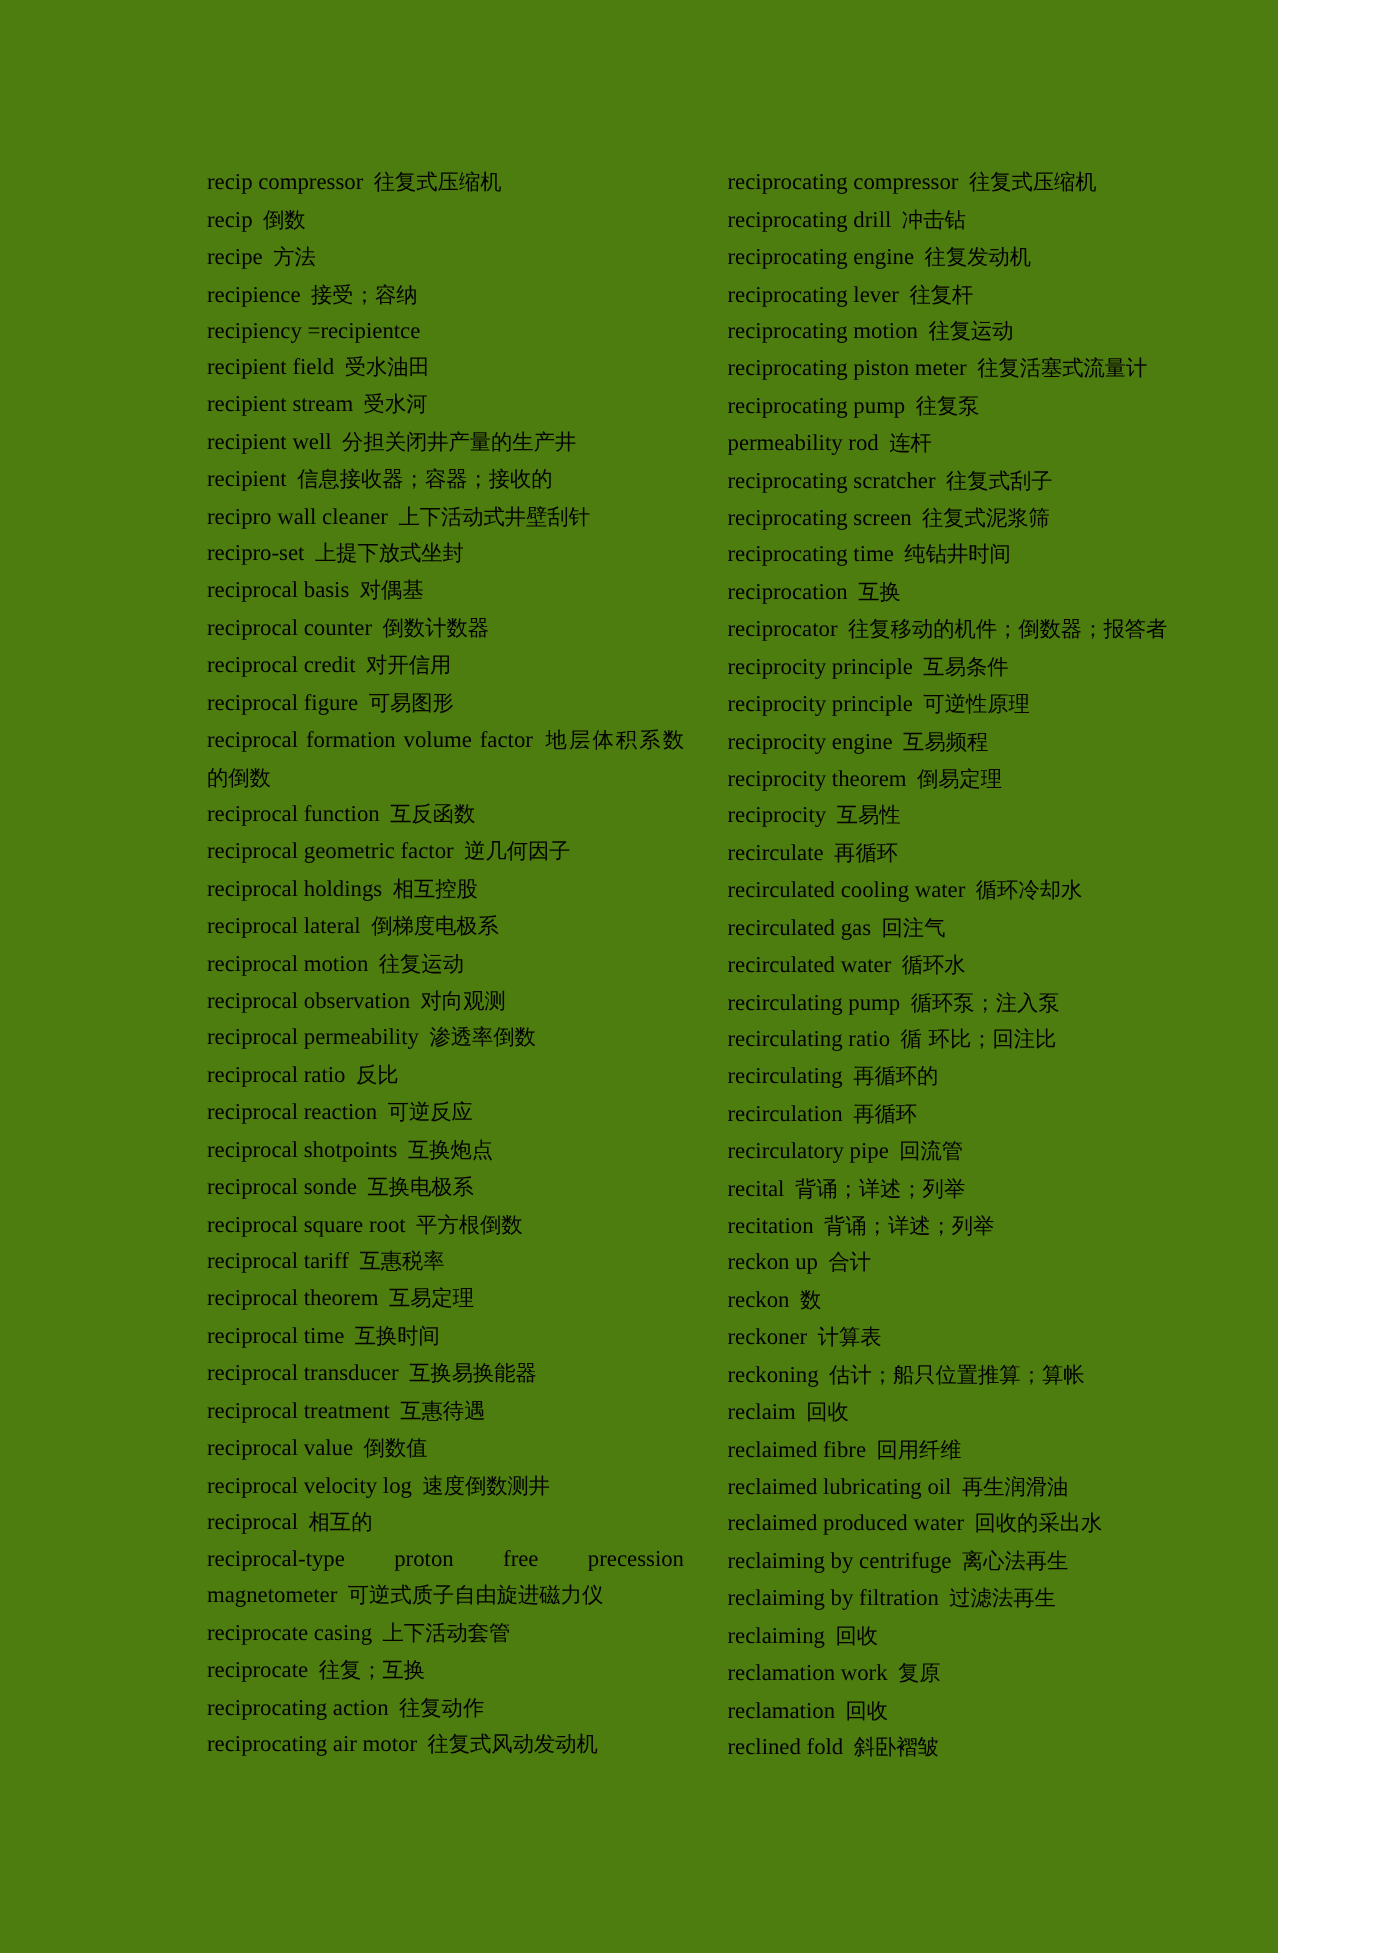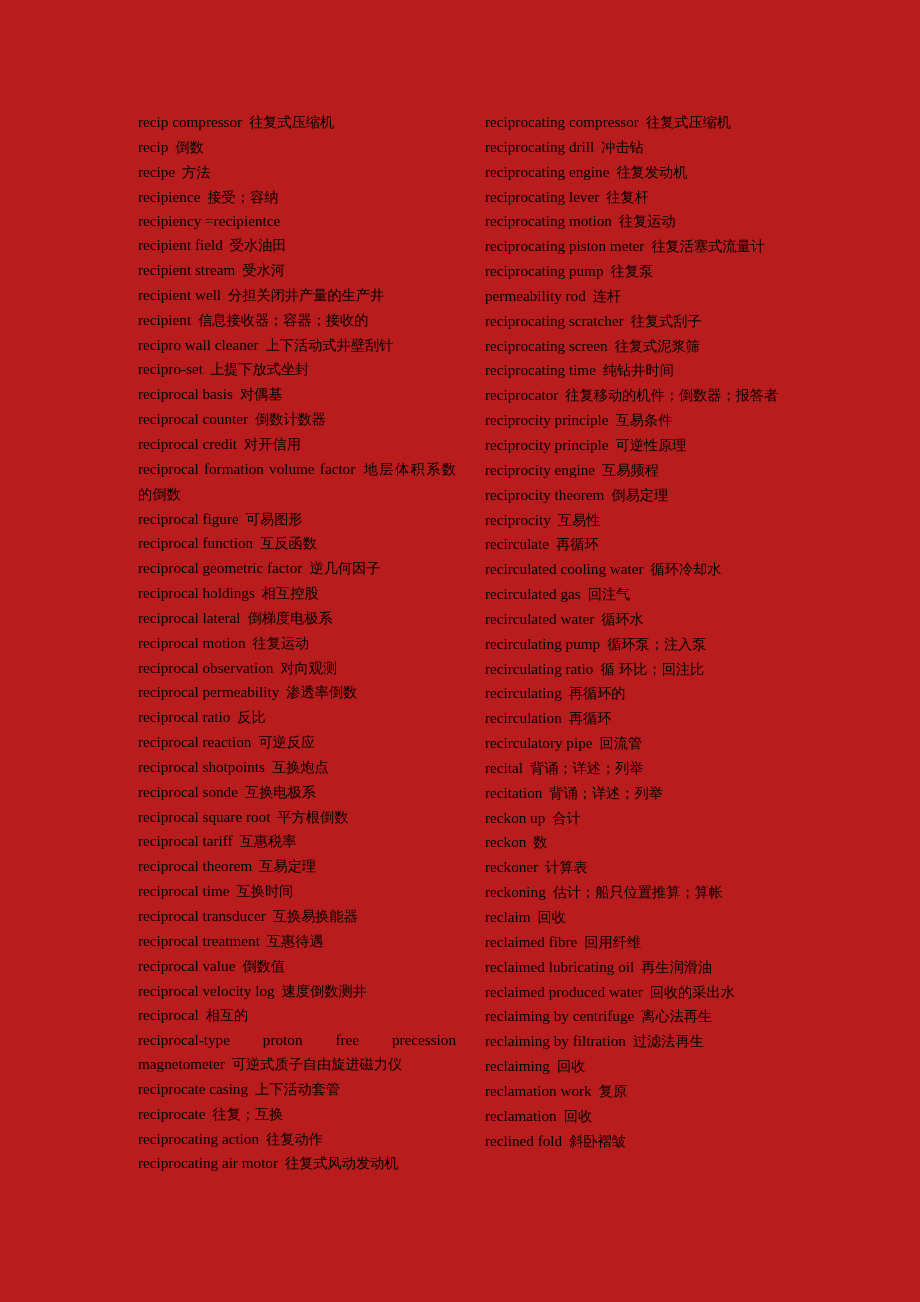--- a/index.html
+++ b/index.html
@@ -9,23 +9,23 @@
   }
   body {
     width: 920px;
     height: 1302px;
     font-family: "Liberation Serif", "DejaVu Serif", serif;
     color: #000000;
     overflow: hidden;
   }
   #page {
     position: relative;
-    width: 920px;
+    width: 852px;
     height: 1302px;
-    background: #b91c1c;
+    background: #4d7c0f;
     box-sizing: border-box;
   }
   #columns {
     position: absolute;
     left: 138px;
     top: 110px;
     width: 672px;
     display: flex;
     flex-direction: row;
     align-items: flex-start;
@@ -81,22 +81,22 @@
         <div class="entry"><span class="en">recipiency =recipientce</span></div>
         <div class="entry"><span class="en">recipient field</span><span class="gap">&nbsp;</span><span class="zh">受水油田</span></div>
         <div class="entry"><span class="en">recipient stream</span><span class="gap">&nbsp;</span><span class="zh">受水河</span></div>
         <div class="entry"><span class="en">recipient well</span><span class="gap">&nbsp;</span><span class="zh">分担关闭井产量的生产井</span></div>
         <div class="entry"><span class="en">recipient</span><span class="gap">&nbsp;</span><span class="zh">信息接收器；容器；接收的</span></div>
         <div class="entry"><span class="en">recipro wall cleaner</span><span class="gap">&nbsp;</span><span class="zh">上下活动式井壁刮针</span></div>
         <div class="entry"><span class="en">recipro-set</span><span class="gap">&nbsp;</span><span class="zh">上提下放式坐封</span></div>
         <div class="entry"><span class="en">reciprocal basis</span><span class="gap">&nbsp;</span><span class="zh">对偶基</span></div>
         <div class="entry"><span class="en">reciprocal counter</span><span class="gap">&nbsp;</span><span class="zh">倒数计数器</span></div>
         <div class="entry"><span class="en">reciprocal credit</span><span class="gap">&nbsp;</span><span class="zh">对开信用</span></div>
+        <div class="entry"><span class="en">reciprocal figure</span><span class="gap">&nbsp;</span><span class="zh">可易图形</span></div>
         <div class="entry wrap"><span class="en">reciprocal formation volume factor</span><span class="gap">&nbsp;</span><span class="zh">地层体积系数的倒数</span></div>
-        <div class="entry"><span class="en">reciprocal figure</span><span class="gap">&nbsp;</span><span class="zh">可易图形</span></div>
         <div class="entry"><span class="en">reciprocal function</span><span class="gap">&nbsp;</span><span class="zh">互反函数</span></div>
         <div class="entry"><span class="en">reciprocal geometric factor</span><span class="gap">&nbsp;</span><span class="zh">逆几何因子</span></div>
         <div class="entry"><span class="en">reciprocal holdings</span><span class="gap">&nbsp;</span><span class="zh">相互控股</span></div>
         <div class="entry"><span class="en">reciprocal lateral</span><span class="gap">&nbsp;</span><span class="zh">倒梯度电极系</span></div>
         <div class="entry"><span class="en">reciprocal motion</span><span class="gap">&nbsp;</span><span class="zh">往复运动</span></div>
         <div class="entry"><span class="en">reciprocal observation</span><span class="gap">&nbsp;</span><span class="zh">对向观测</span></div>
         <div class="entry"><span class="en">reciprocal permeability</span><span class="gap">&nbsp;</span><span class="zh">渗透率倒数</span></div>
         <div class="entry"><span class="en">reciprocal ratio</span><span class="gap">&nbsp;</span><span class="zh">反比</span></div>
         <div class="entry"><span class="en">reciprocal reaction</span><span class="gap">&nbsp;</span><span class="zh">可逆反应</span></div>
         <div class="entry"><span class="en">reciprocal shotpoints</span><span class="gap">&nbsp;</span><span class="zh">互换炮点</span></div>
@@ -121,20 +121,21 @@
         <div class="entry"><span class="en">reciprocating drill</span><span class="gap">&nbsp;</span><span class="zh">冲击钻</span></div>
         <div class="entry"><span class="en">reciprocating engine</span><span class="gap">&nbsp;</span><span class="zh">往复发动机</span></div>
         <div class="entry"><span class="en">reciprocating lever</span><span class="gap">&nbsp;</span><span class="zh">往复杆</span></div>
         <div class="entry"><span class="en">reciprocating motion</span><span class="gap">&nbsp;</span><span class="zh">往复运动</span></div>
         <div class="entry"><span class="en">reciprocating piston meter</span><span class="gap">&nbsp;</span><span class="zh">往复活塞式流量计</span></div>
         <div class="entry"><span class="en">reciprocating pump</span><span class="gap">&nbsp;</span><span class="zh">往复泵</span></div>
         <div class="entry"><span class="en">permeability rod</span><span class="gap">&nbsp;</span><span class="zh">连杆</span></div>
         <div class="entry"><span class="en">reciprocating scratcher</span><span class="gap">&nbsp;</span><span class="zh">往复式刮子</span></div>
         <div class="entry"><span class="en">reciprocating screen</span><span class="gap">&nbsp;</span><span class="zh">往复式泥浆筛</span></div>
         <div class="entry"><span class="en">reciprocating time</span><span class="gap">&nbsp;</span><span class="zh">纯钻井时间</span></div>
+        <div class="entry"><span class="en">reciprocation</span><span class="gap">&nbsp;</span><span class="zh">互换</span></div>
         <div class="entry wrap"><span class="en">reciprocator</span><span class="gap">&nbsp;</span><span class="zh">往复移动的机件；倒数器；报答者</span></div>
         <div class="entry"><span class="en">reciprocity principle</span><span class="gap">&nbsp;</span><span class="zh">互易条件</span></div>
         <div class="entry"><span class="en">reciprocity principle</span><span class="gap">&nbsp;</span><span class="zh">可逆性原理</span></div>
         <div class="entry"><span class="en">reciprocity engine</span><span class="gap">&nbsp;</span><span class="zh">互易频程</span></div>
         <div class="entry"><span class="en">reciprocity theorem</span><span class="gap">&nbsp;</span><span class="zh">倒易定理</span></div>
         <div class="entry"><span class="en">reciprocity</span><span class="gap">&nbsp;</span><span class="zh">互易性</span></div>
         <div class="entry"><span class="en">recirculate</span><span class="gap">&nbsp;</span><span class="zh">再循环</span></div>
         <div class="entry"><span class="en">recirculated cooling water</span><span class="gap">&nbsp;</span><span class="zh">循环冷却水</span></div>
         <div class="entry"><span class="en">recirculated gas</span><span class="gap">&nbsp;</span><span class="zh">回注气</span></div>
         <div class="entry"><span class="en">recirculated water</span><span class="gap">&nbsp;</span><span class="zh">循环水</span></div>

